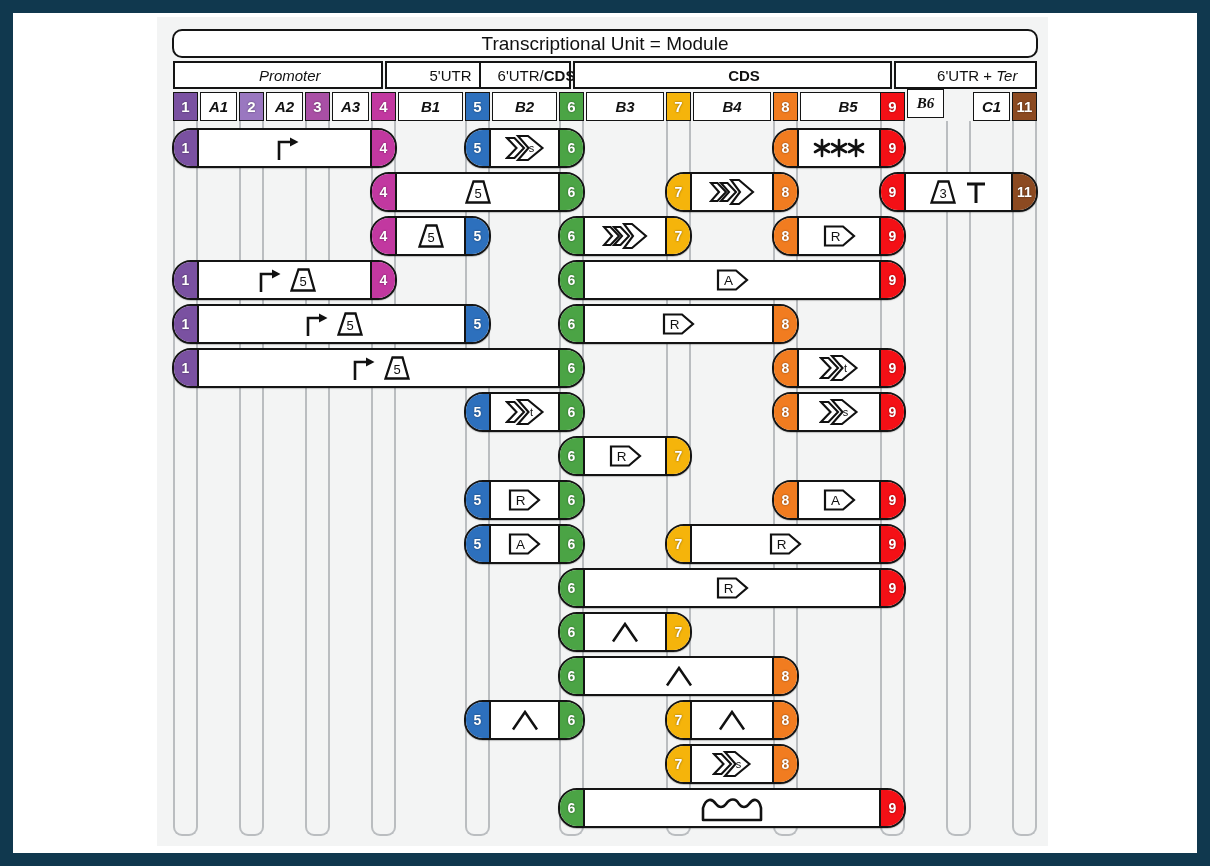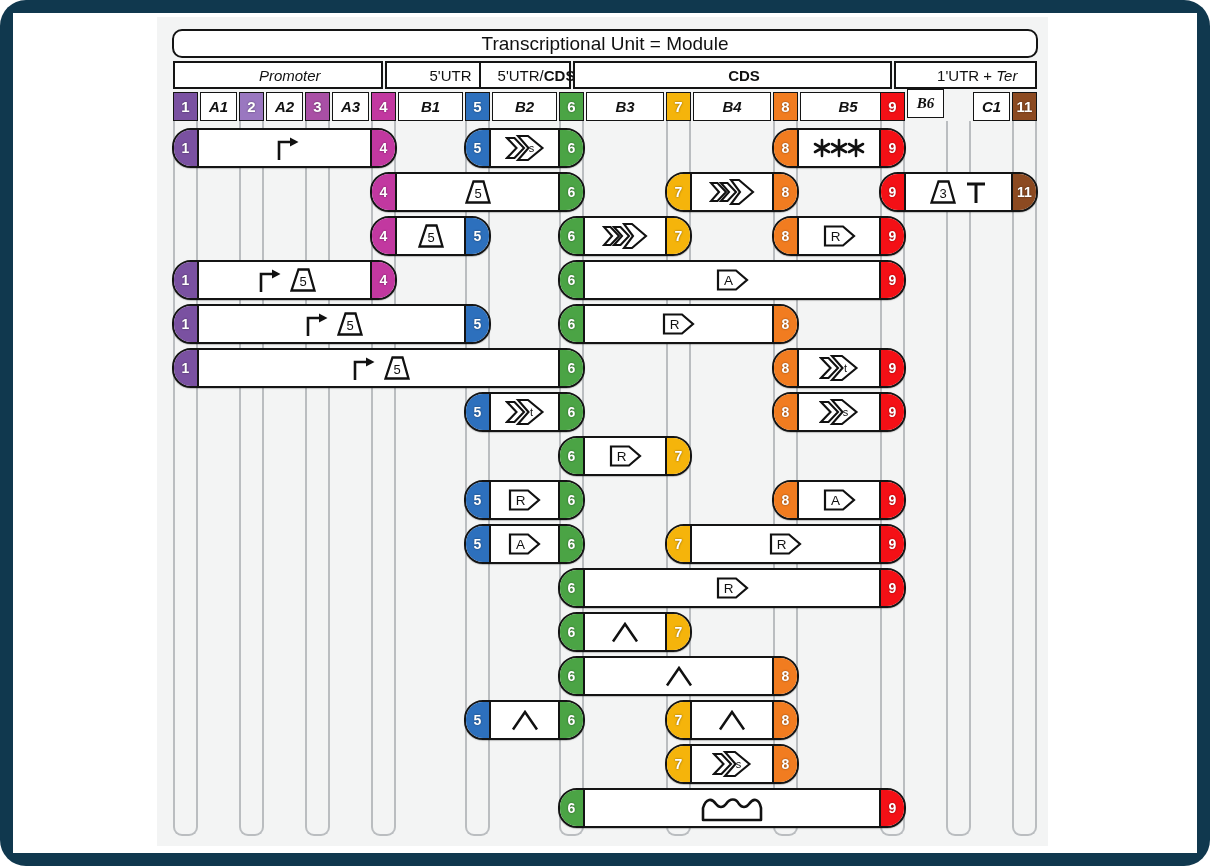--- a/index.html
+++ b/index.html
@@ -1,16 +1,16 @@
 <!DOCTYPE html>
 <html><head>
 <meta charset="utf-8">
 <style>
   html,body{margin:0;padding:0;background:#ffffff;font-family:"Liberation Sans",sans-serif;}
-  #stage{position:relative;width:1210px;height:866px;background:#ffffff;overflow:hidden;border-radius:26px;}
+  #stage{position:relative;width:1210px;height:866px;background:#ffffff;overflow:hidden;}
   #frame{position:absolute;inset:0;border:13px solid #10384e;pointer-events:none;z-index:50;}
   #panel{position:absolute;left:157px;top:17px;width:891px;height:829px;background:#f3f4f4;}
   .abs{position:absolute;box-sizing:border-box;}
   #title-box{left:172px;top:29px;width:866px;height:29px;background:#fff;border:2px solid #141414;
     border-radius:10px;display:flex;align-items:center;justify-content:center;
     font-size:19px;color:#111;}
   .section{top:61px;height:28px;background:#fff;border:2px solid #141414;display:flex;
     align-items:center;justify-content:center;font-size:15px;color:#111;white-space:pre;padding-left:24px;}
   .section .it{font-style:italic;}
   .section .bd{font-weight:700;}
@@ -33,23 +33,23 @@
 <body>
 
 <div id="stage">
   <div id="panel" style="background: rgb(243, 244, 244);"></div>
   <div id="title-box" class="abs">
     <span>Transcriptional Unit = Module</span>
   </div>
   <div id="sections">
       <div class="section abs" style="left: 173px; top: 61px; width: 209.5px;"><span class="it ">Promoter</span></div>
       <div class="section abs" style="left: 384.5px; top: 61px; width: 108px;"><span class="">5'UTR</span></div>
-      <div class="section abs" style="left: 478.5px; top: 61px; width: 92px;"><span class="">5'UTR/</span><span class="bd">CDS</span></div>
+      <div class="section abs" style="left: 478.5px; top: 61px; width: 92px;"><span class="">6'UTR/</span><span class="bd">CDS</span></div>
       <div class="section abs" style="left: 572.5px; top: 61px; width: 319px;"><span class="bd">CDS</span></div>
-      <div class="section abs" style="left: 893.5px; top: 61px; width: 143.5px;"><span class="">1'UTR + </span><span class="it ">Ter</span></div>
+      <div class="section abs" style="left: 893.5px; top: 61px; width: 143.5px;"><span class="">6'UTR + </span><span class="it ">Ter</span></div>
     </div>
   <div id="sites">
       <div class="sitecell abs site" style="left: 173px; top: 92px; width: 25px; background: rgb(122, 81, 161);">
         <span>1</span>
       </div>
       <div class="sitecell abs slot" style="left: 200px; top: 92px; width: 37px;">
         <span>A1</span>
       </div>
       <div class="sitecell abs site" style="left: 239px; top: 92px; width: 25px; background: rgb(154, 119, 192);">
         <span>2</span>

